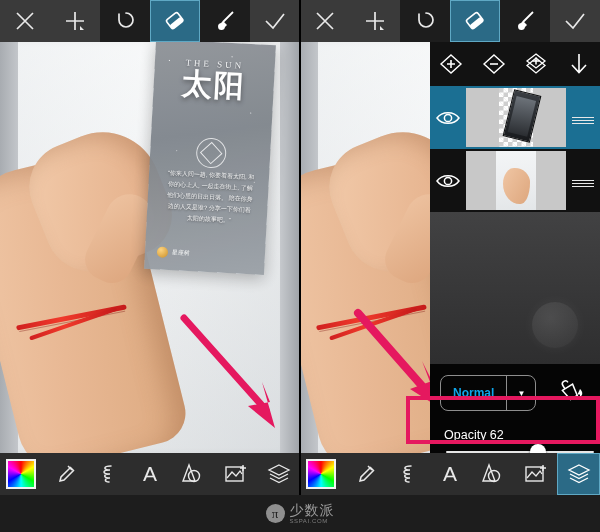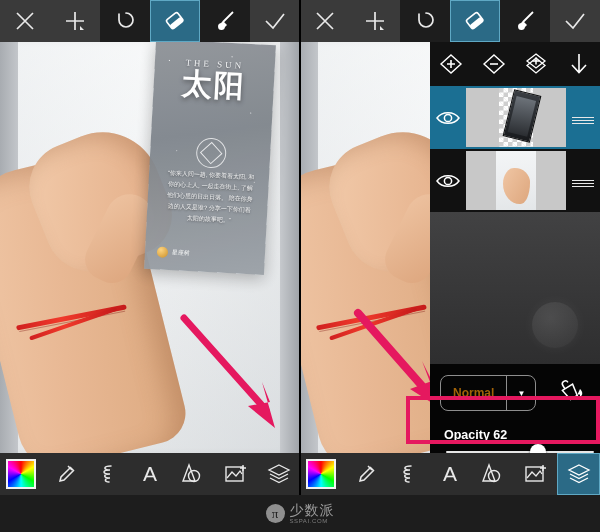--- a/index.html
+++ b/index.html
@@ -199,32 +199,31 @@
   }
   .lp-blend{
     position:relative;height:58px;display:flex;align-items:center;
     background:#050505;padding:0 10px;gap:10px;
   }
   .blendbox{
     display:flex;align-items:stretch;height:34px;
     border:1px solid #8e8e8e;border-radius:8px;overflow:hidden;
   }
   .blendbox .lab{
-    display:flex;align-items:center;padding:0 12px;color:#a16207;
+    display:flex;align-items:center;padding:0 12px;color:#0ea5e9;
     font-size:12px;font-weight:bold;
   }
   .blendbox .car{
     width:28px;display:flex;align-items:center;justify-content:center;
     border-left:1px solid #8e8e8e;color:#fff;font-size:8px;
   }
   .bucket{margin-left:auto;margin-right:4px;}
   .lp-opacity{
     position:relative;height:52px;background:#050505;padding:6px 4px 0 14px;
     box-sizing:border-box;
-    font-weight:bold;
   }
   .op-label{color:#fff;font-size:12.5px;margin-bottom:9px;}
   .op-track{
     position:relative;height:2px;background:#e6e6e6;border-radius:2px;margin:0 2px;
   }
   .op-knob{
     position:absolute;top:-7px;width:16px;height:16px;border-radius:50%;
     background:#fff;margin-left:-8px;box-shadow:0 1px 3px rgba(0,0,0,.6);
   }
   .hilite{

